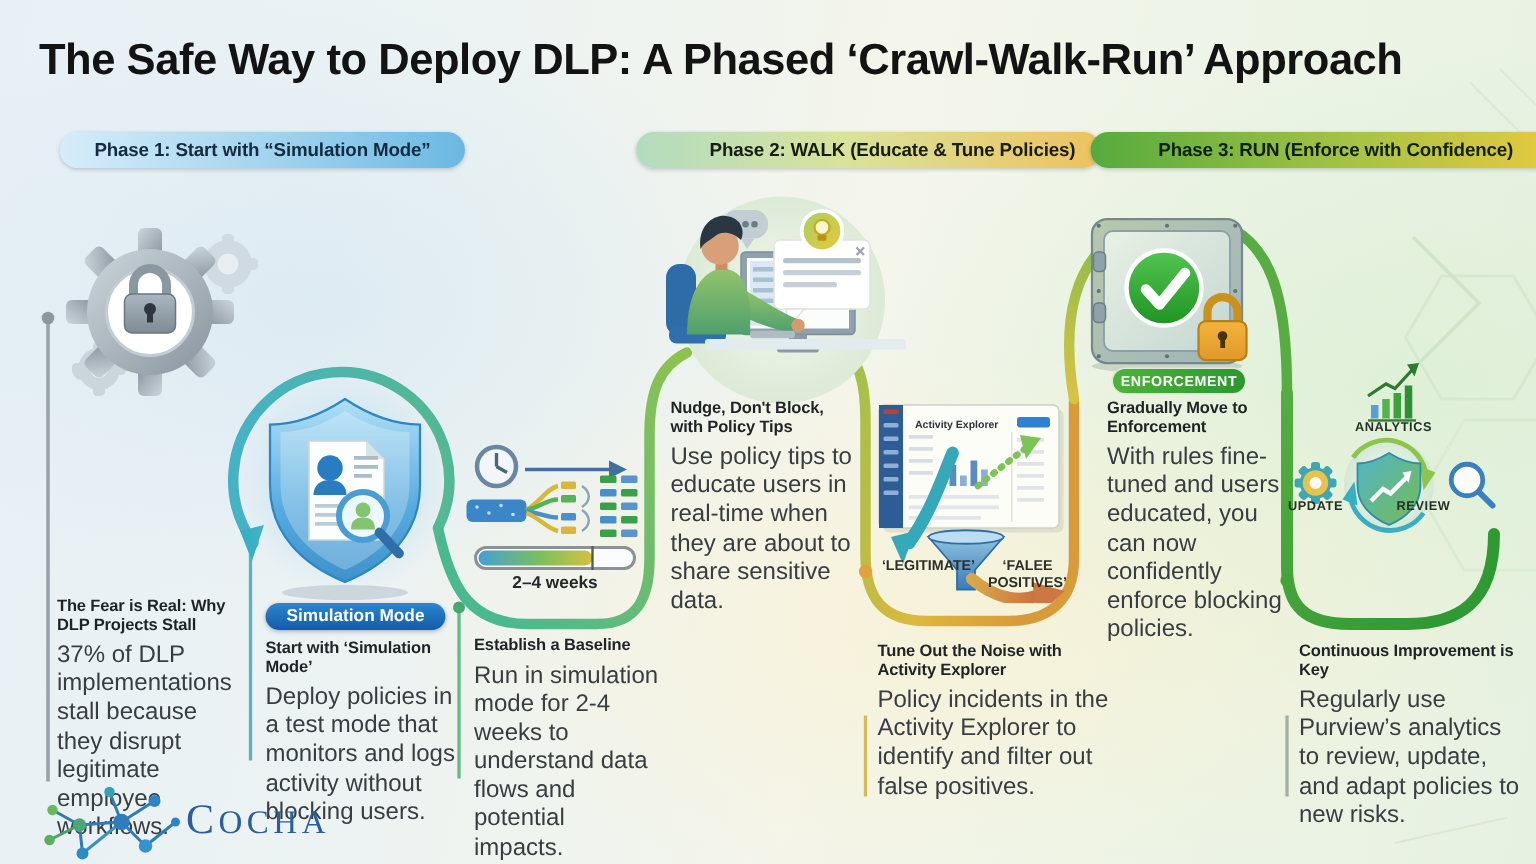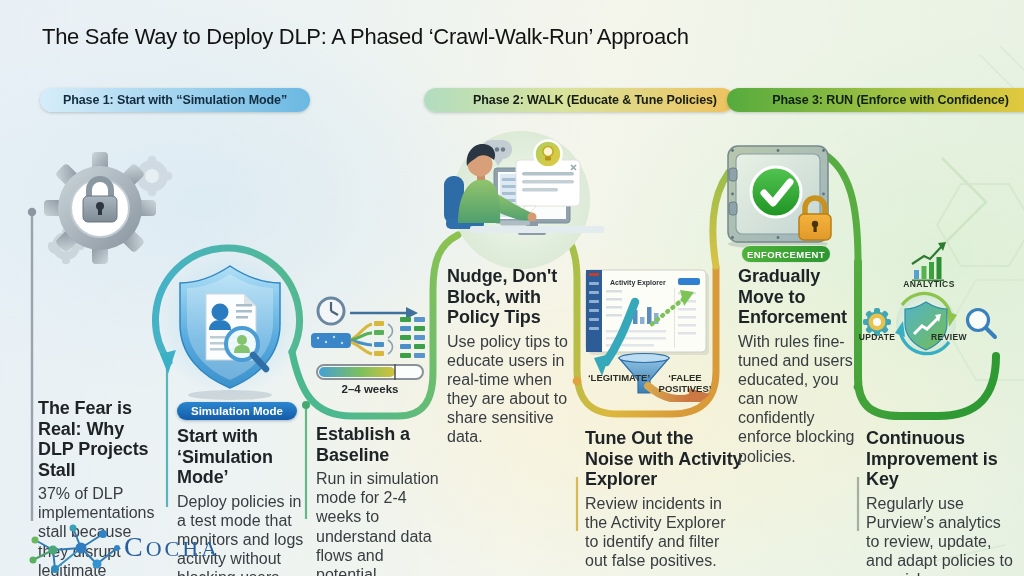--- a/index.html
+++ b/index.html
@@ -7,33 +7,33 @@
     position:relative;width:1024px;height:576px;overflow:hidden;
     font-family:"Liberation Sans",sans-serif;
     background:
       radial-gradient(55% 45% at 64% 72%, rgba(250,240,205,.6), rgba(250,240,205,0) 70%),
       radial-gradient(50% 55% at 92% 45%, rgba(214,238,205,.55), rgba(214,238,205,0) 72%),
       radial-gradient(45% 50% at 20% 35%, rgba(213,231,243,.65), rgba(213,231,243,0) 70%),
       linear-gradient(100deg,#e8f0f6 0%,#edf3f2 30%,#f4f5eb 55%,#ecf4e6 78%,#e7f1e2 100%);
   }
   .abs{position:absolute;}
   #title{
-    left:42px;top:24px;width:950px;
-    font-size:22px;font-weight:400;color:#131313;letter-spacing:-.3px;
+    left:26px;top:24px;width:950px;
+    font-size:29px;font-weight:700;color:#131313;letter-spacing:-.3px;
   }
   .phase{
     top:88px;height:24px;border-radius:12px;
     display:flex;align-items:center;justify-content:center;
     font-weight:700;font-size:12.5px;letter-spacing:-.1px;
     box-shadow:0 1px 3px rgba(40,60,60,.25);
   }
   #phase1{left:40px;width:270px;background:linear-gradient(90deg,#d6edf9 0%,#9fd2ee 55%,#6ab8e2 100%);color:#132c40;}
   #phase2{left:424px;width:278px;background:linear-gradient(90deg,#b2dcc0 0%,#d9e39b 45%,#eec25e 100%);color:#161d12;padding-left:32px;}
   #phase3{left:727px;width:327px;background:linear-gradient(90deg,#55ab3d 0%,#a9c344 55%,#efca3e 100%);color:#10200e;}
-  .tb h3{margin:0 0 4px 0;font-size:18px;line-height:1.14;font-weight:700;color:#1e2326;letter-spacing:-.1px;}
+  .tb h3{margin:0 0 4px 0;font-size:11px;line-height:1.14;font-weight:700;color:#1e2326;letter-spacing:-.1px;}
   .tb p{margin:0;font-size:16px;line-height:1.2;color:#383d41;}
   .pill-sim{
     display:inline-block;margin-bottom:6px;padding:3px 14px;border-radius:11px;
     background:linear-gradient(180deg,#2b86cf,#145ba8);color:#fff;
     font-size:11.5px;font-weight:700;box-shadow:0 1px 3px rgba(20,60,120,.35);
   }
   #enforce-pill{
     left:741px;top:245px;width:88px;height:16px;border-radius:9px;
     background:linear-gradient(90deg,#4db33a,#2e9630);border:1px solid #dcead8;
     color:#fff;font-size:9.5px;font-weight:700;letter-spacing:.4px;
@@ -496,21 +496,21 @@
     <p>Run in simulation mode for 2-4 weeks to understand data flows and potential impacts.</p>
   </div>
 
   <div class="abs tb" style="left:447px;top:266px;width:126px">
     <h3>Nudge, Don't Block, with Policy Tips</h3>
     <p>Use policy tips to educate users in real-time when they are about to share sensitive data.</p>
   </div>
 
   <div class="abs tb" style="left:585px;top:428px;width:158px">
     <h3>Tune Out the Noise with Activity Explorer</h3>
-    <p>Review incidents in the Activity Explorer to identify and filter out false positives.</p>
+    <p>Policy incidents in the Activity Explorer to identify and filter out false positives.</p>
   </div>
 
   <div class="abs tb" style="left:738px;top:266px;width:126px">
     <h3>Gradually Move to Enforcement</h3>
     <p>With rules fine-tuned and users educated, you can now confidently enforce blocking policies.</p>
   </div>
 
   <div class="abs tb" style="left:866px;top:428px;width:152px">
     <h3>Continuous Improvement is Key</h3>
     <p>Regularly use Purview’s analytics to review, update, and adapt policies to new risks.</p>

